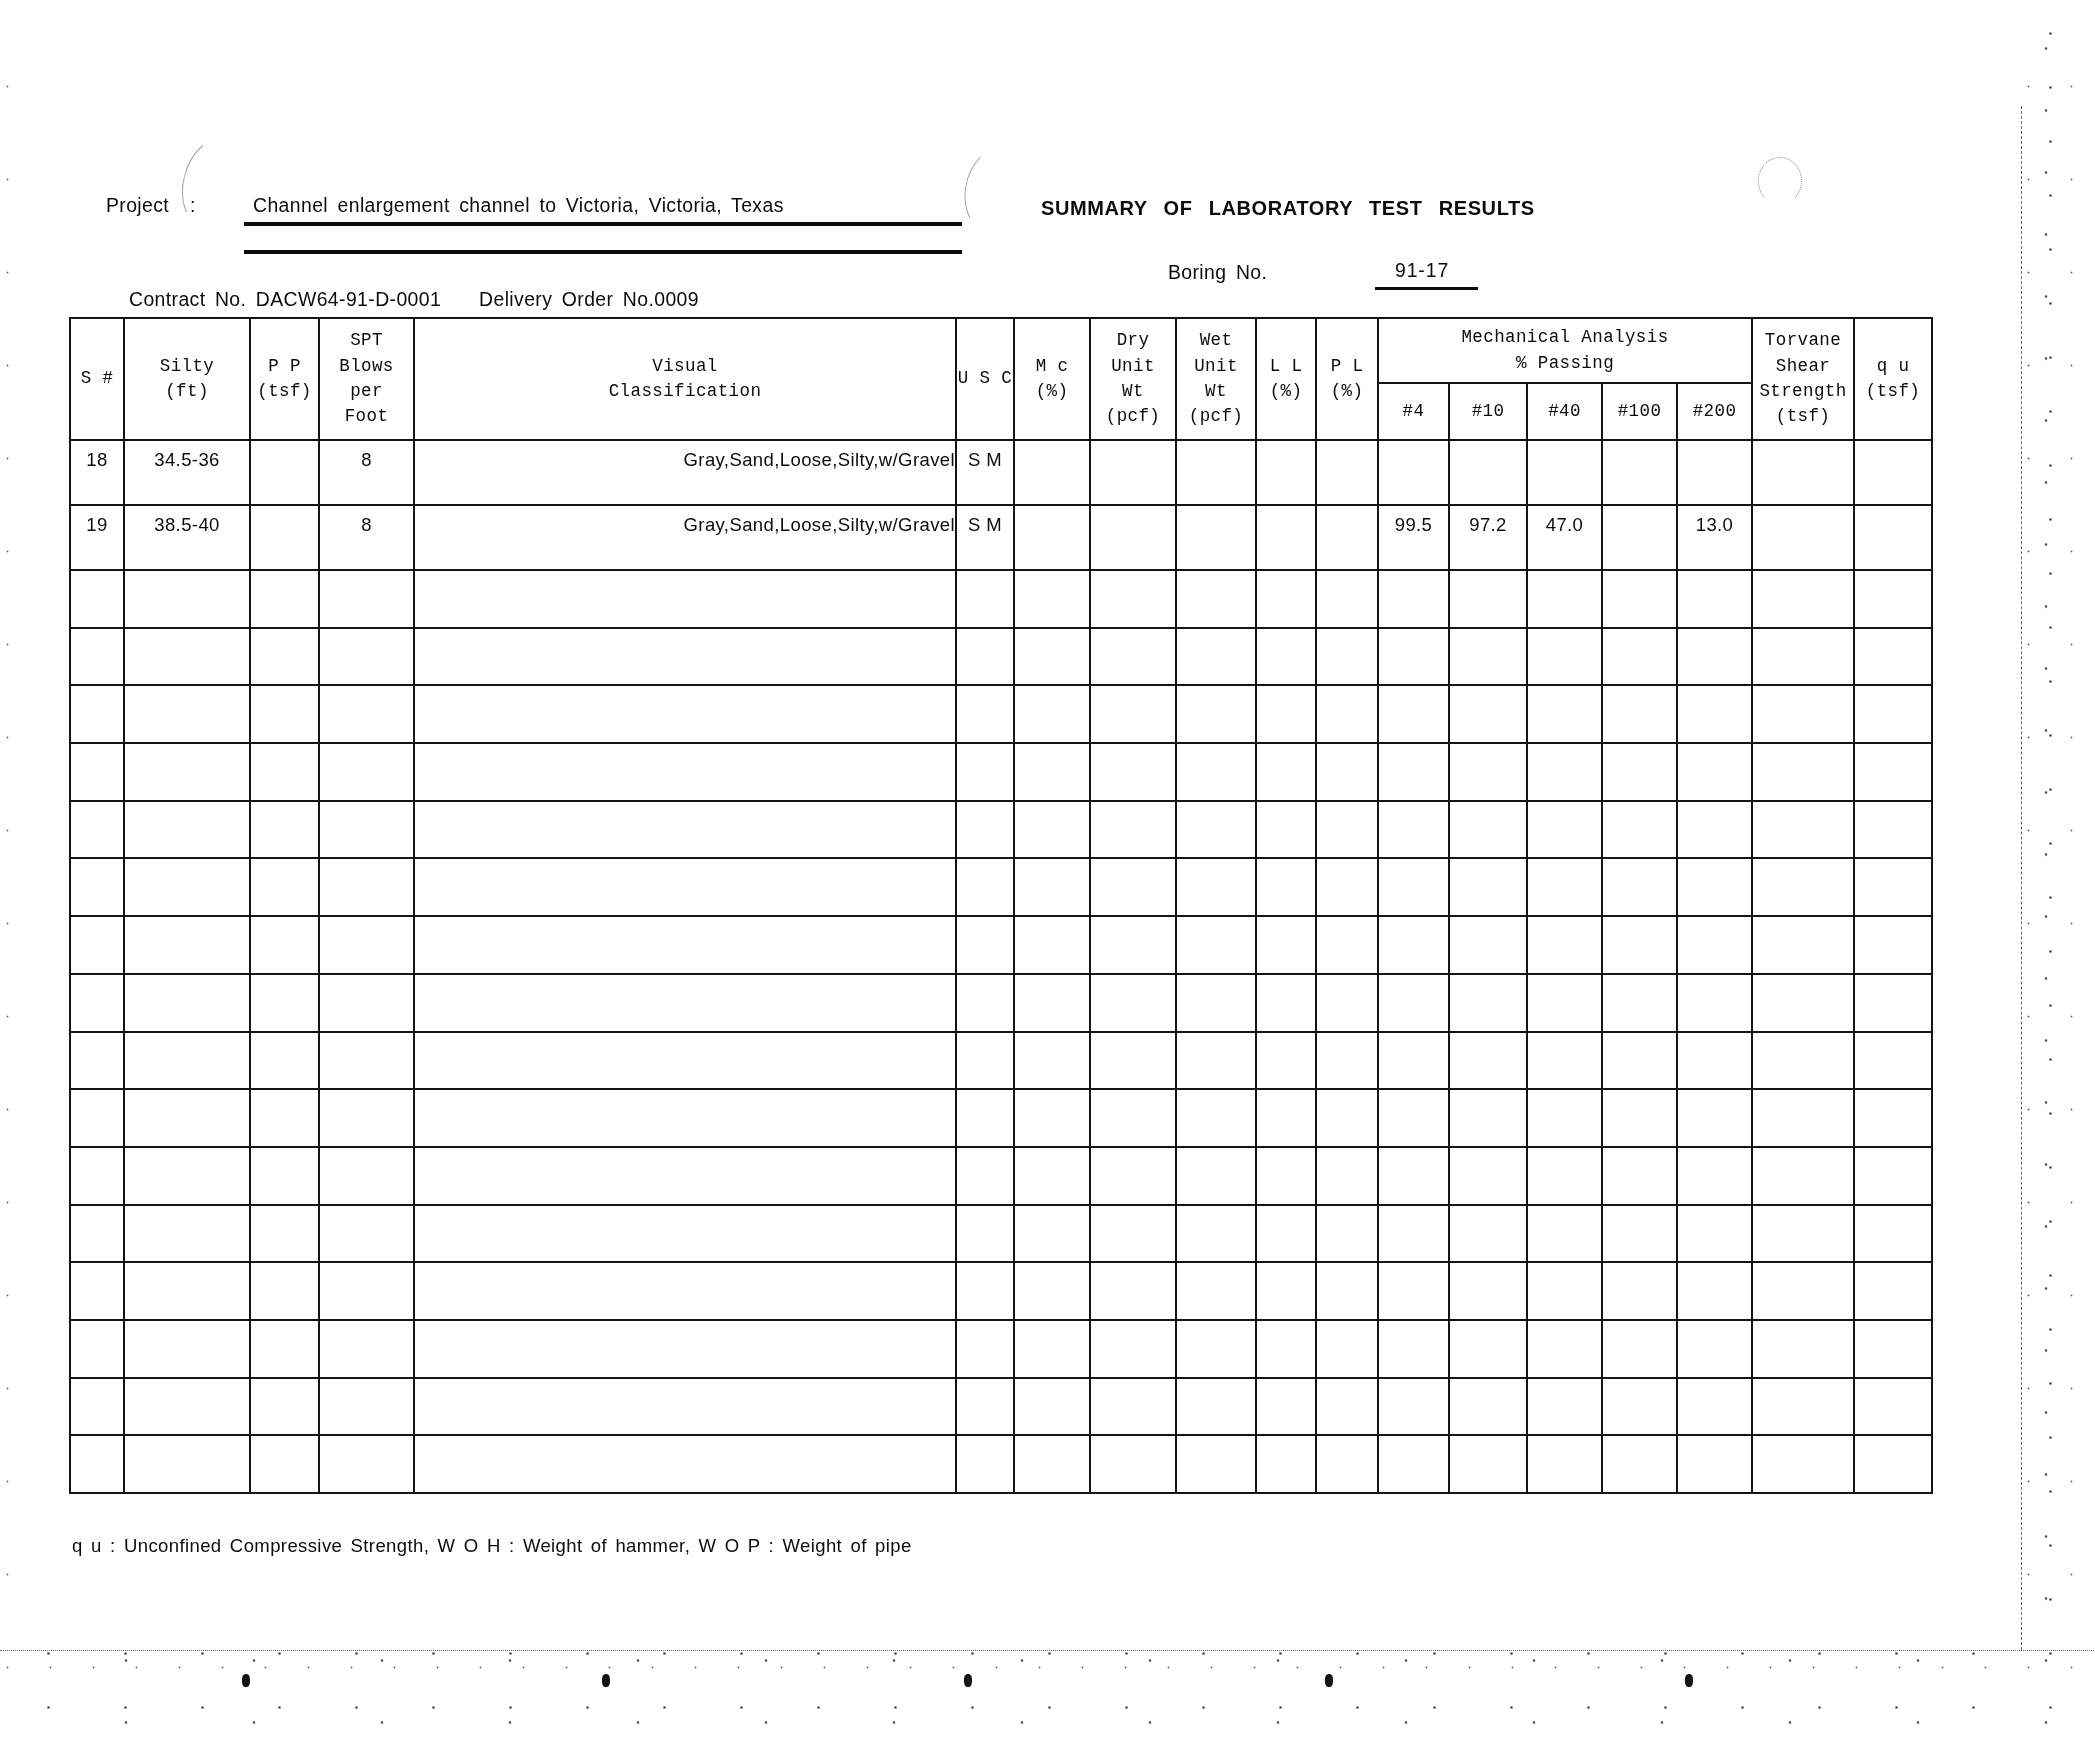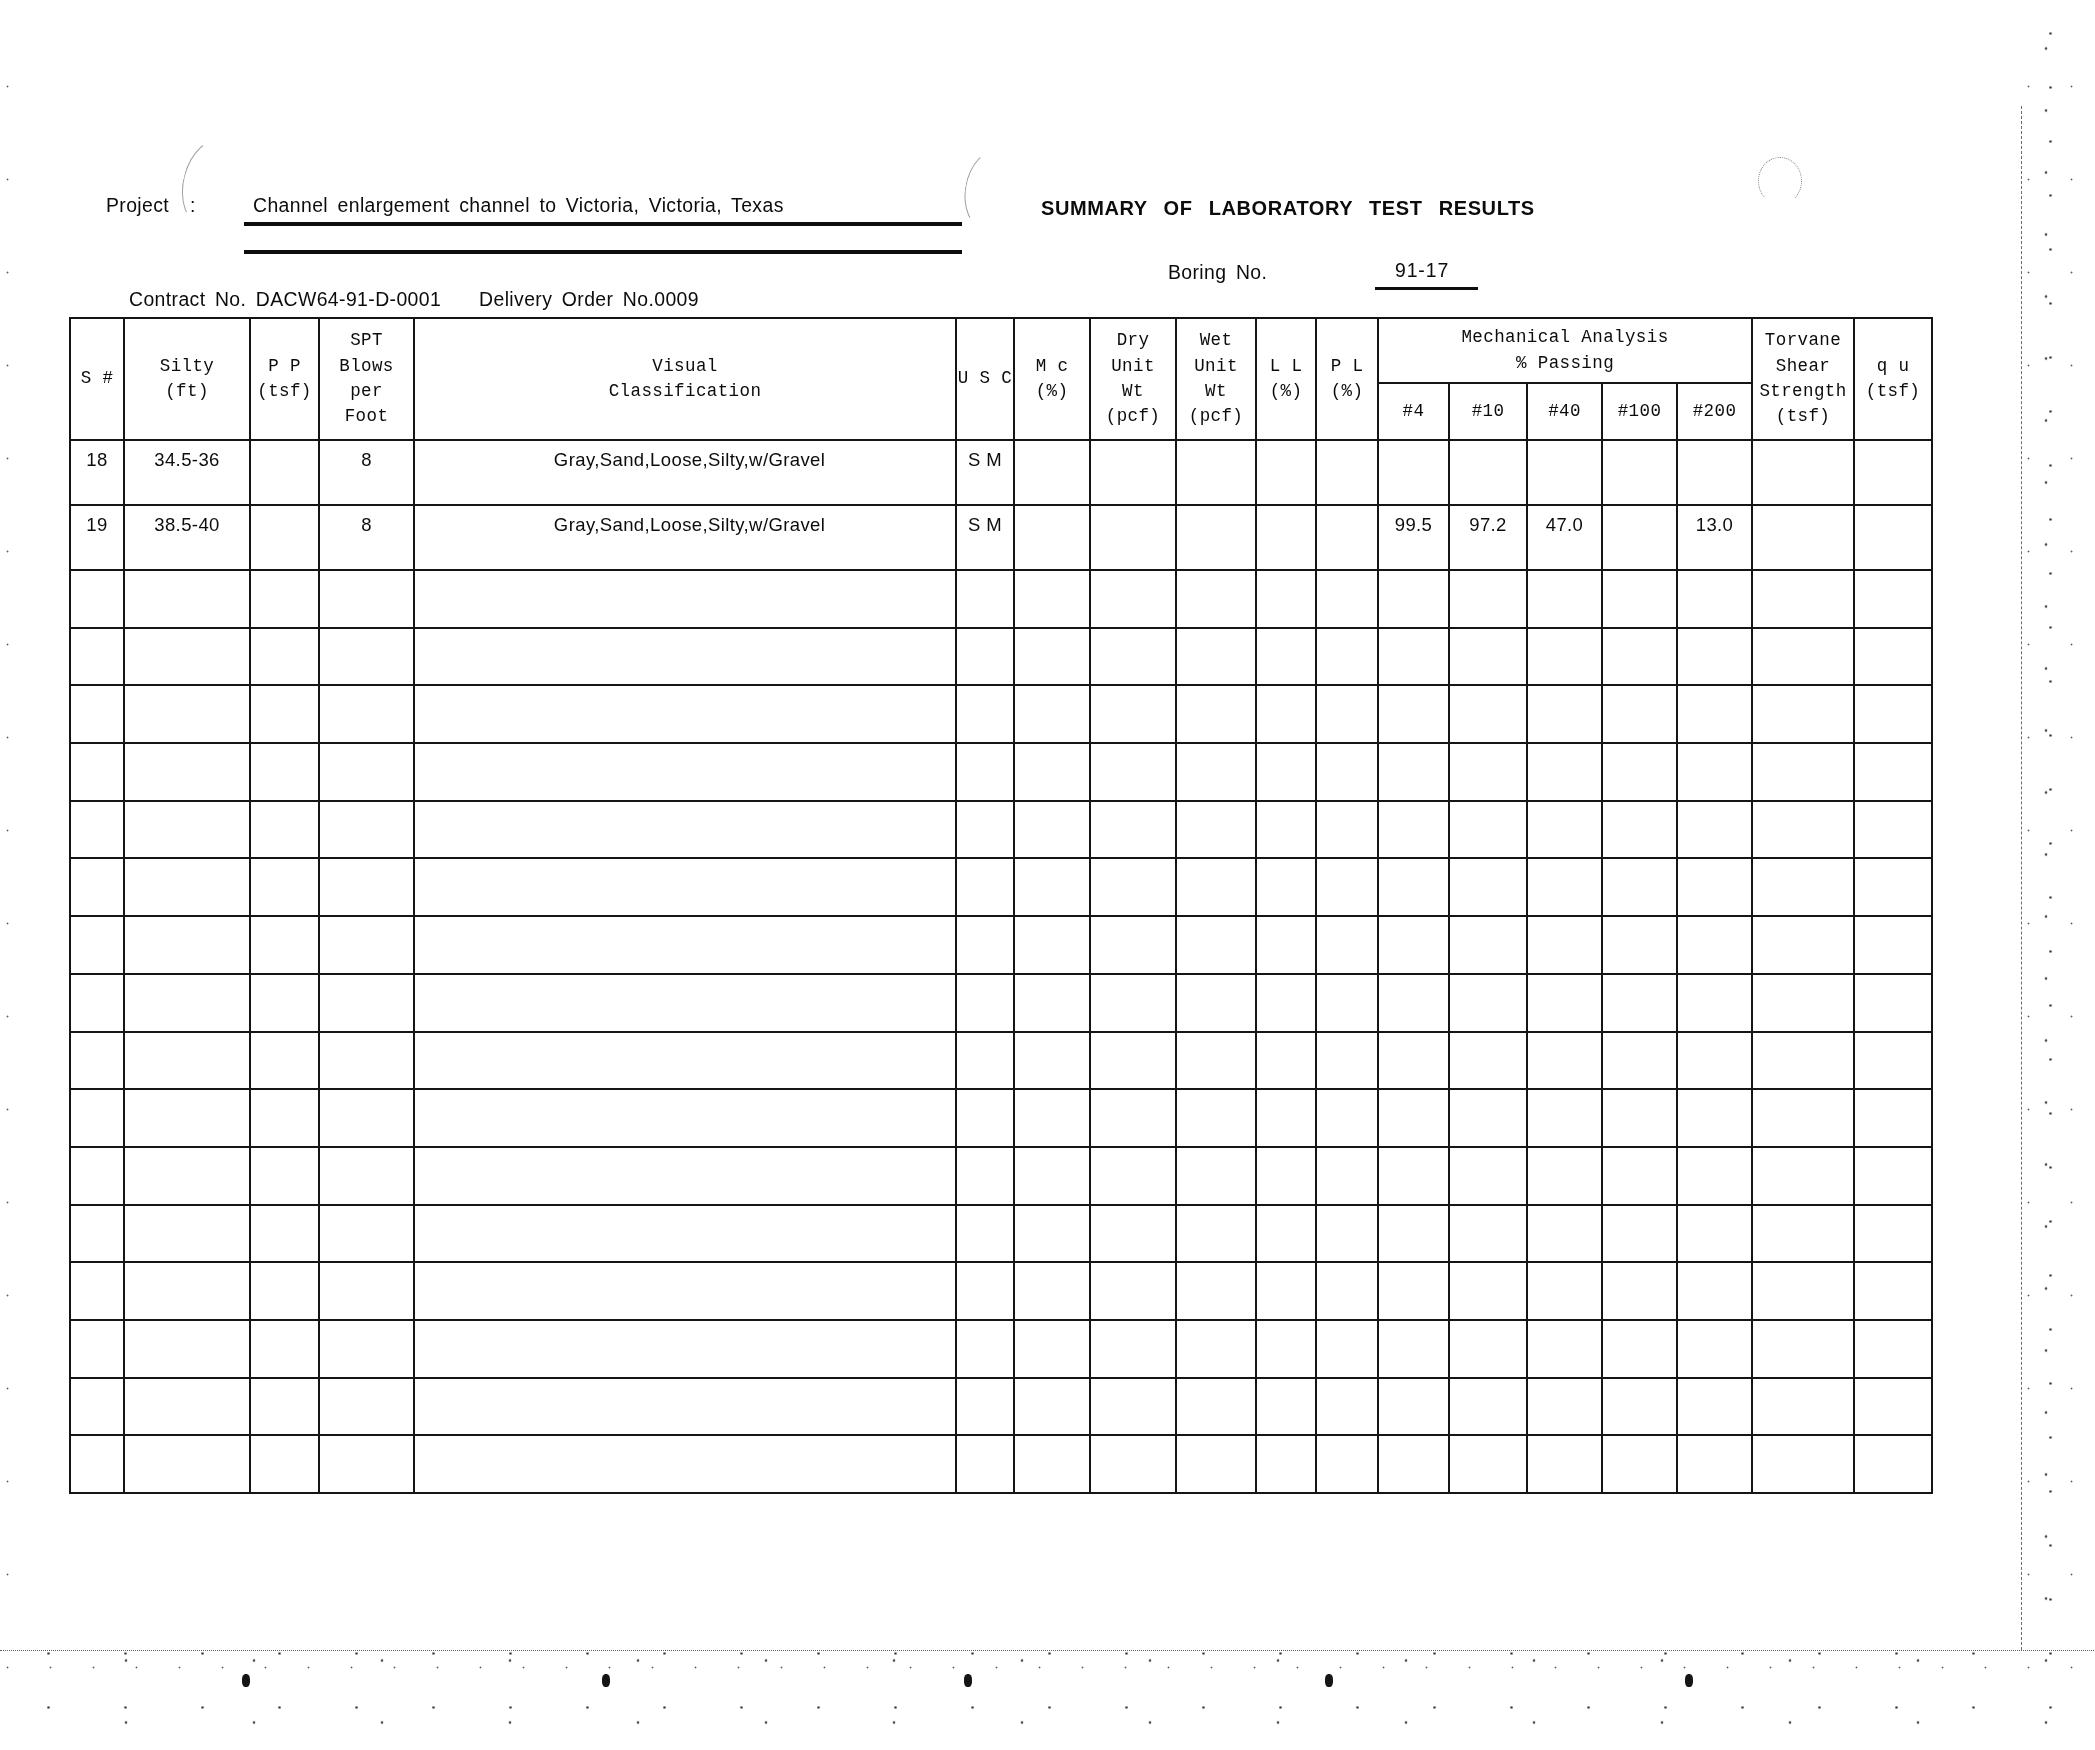--- a/index.html
+++ b/index.html
@@ -71,21 +71,21 @@
   }
   th.th-snum { vertical-align:bottom; padding-bottom:31px; }
   th.th-sieve { vertical-align:bottom; padding-bottom:7.4px; }
   tr.hdr-top { height:65px; }
   tr.hdr-sub { height:57px; }
   tr.data-row { height:65px; }
   tr.data-row td {
     font-size:18.5px; vertical-align:top; padding-top:8.3px; text-align:center;
     letter-spacing:0.4px;
   }
-  tr.data-row td.cell-visual { text-align:center; padding-left:9.2px; }
+  tr.data-row td.cell-visual { text-align:right; padding-left:9.2px; }
   tr.empty-row { height:auto; }
 
   
   .legend-1 { left:72px; top:1504px; font-size:18.5px; word-spacing:2.8px; }
   .legend-2 { left:72px; top:1535px; font-size:18.5px; word-spacing:2.8px; }
 </style>
 </head>
 <body>
 
 <div class="canvas">
@@ -537,14 +537,15 @@
             <td></td>
             <td></td>
             <td></td>
             <td></td>
             <td></td>
           </tr>
         </tbody>
     </table>
   </div>
 
+  <span class="txt legend-2">q u : Unconfined Compressive Strength, W O H : Weight of hammer, W O P : Weight of pipe</span>
 </div>
 
 
 </body></html>

